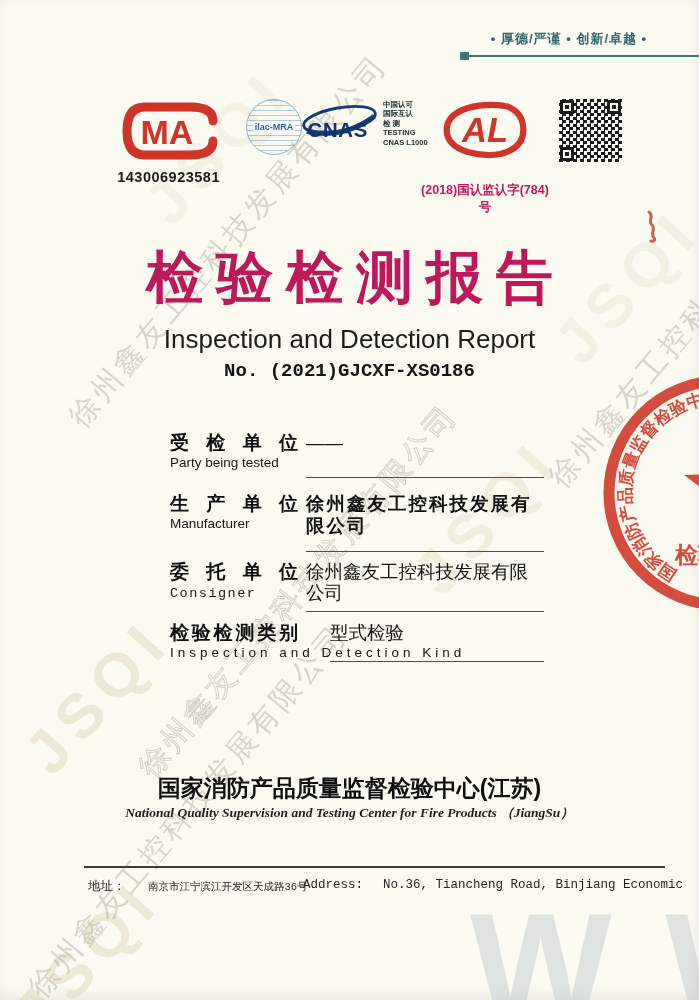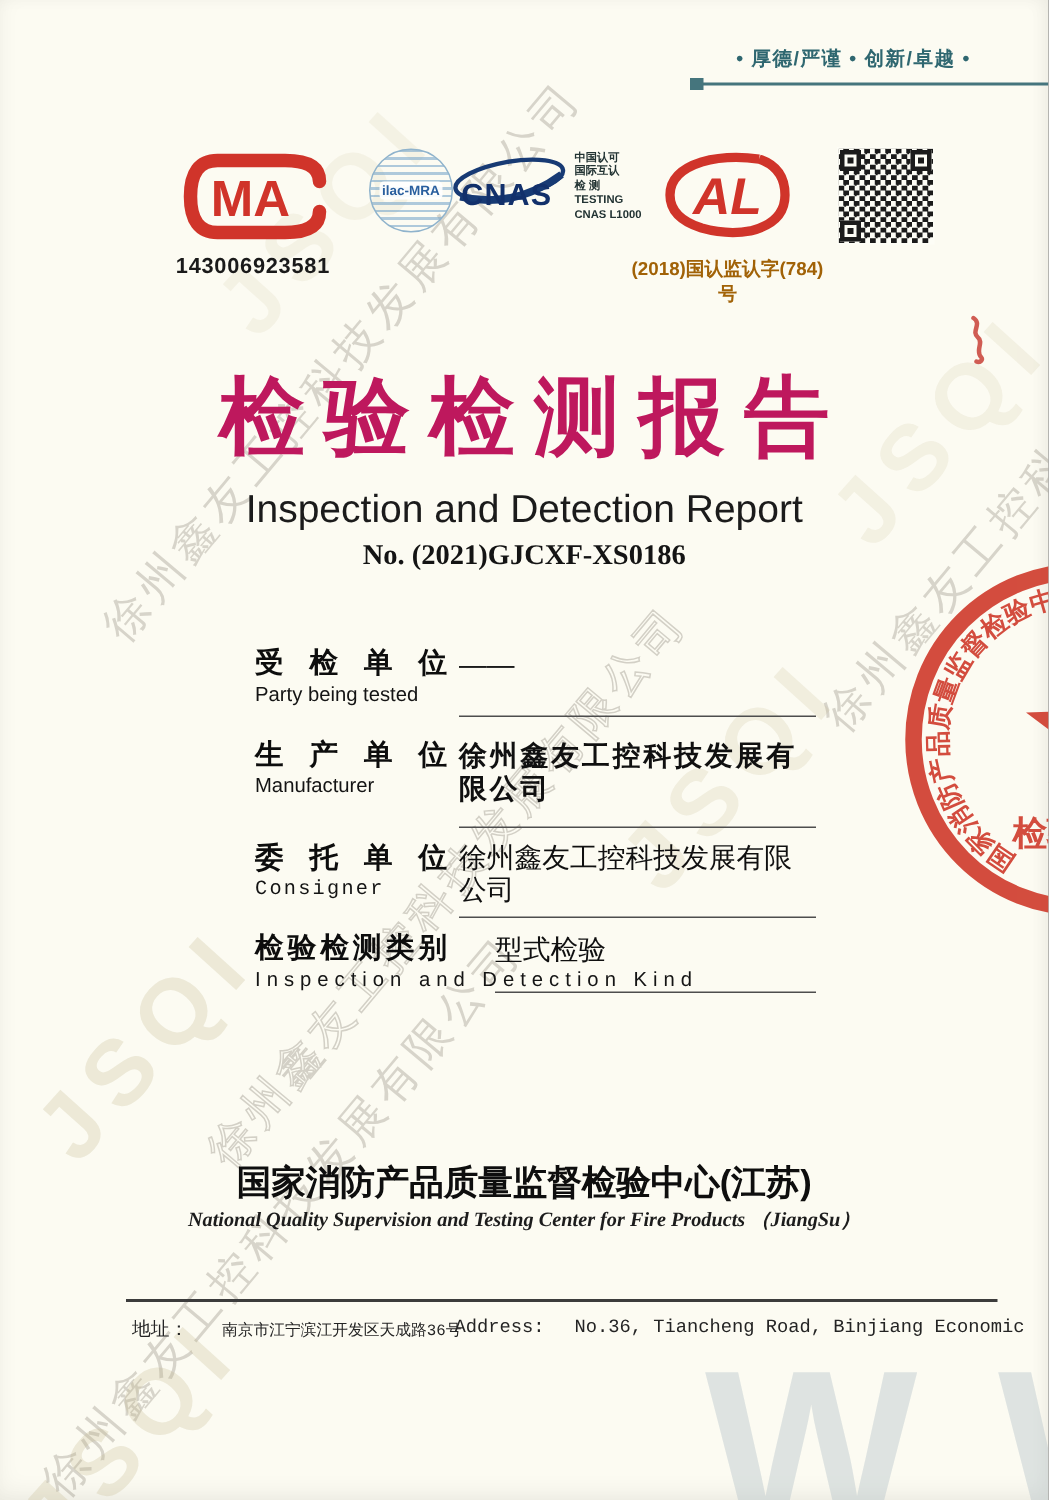--- a/index.html
+++ b/index.html
@@ -26,34 +26,34 @@
   .cma-num{margin-top:3px;font-size:14.5px;font-weight:bold;letter-spacing:.5px;color:#1a1a1a;}
   .ilac{left:246px;top:99px;width:54px;height:54px;border-radius:50%;
     border:1px solid #8fb3cc;
     background:repeating-linear-gradient(to bottom,rgba(110,160,200,.55) 0 1.5px,rgba(255,255,255,0) 1.5px 5px);
     display:flex;align-items:center;justify-content:center;}
   .ilac-label{background:rgba(255,255,255,.9);border-radius:3px;padding:1px 2px;
     font-size:9px;font-weight:bold;color:#2a5f9e;}
   .cnas-group{left:300px;top:100px;display:flex;align-items:flex-start;gap:3px;}
   .cnas-side{font-size:7.5px;line-height:1.25;color:#233;white-space:pre-line;font-weight:bold;}
   .cal-group{left:420px;top:98px;width:130px;text-align:center;}
-  .cal-caption{margin-top:4px;font-size:12.5px;font-weight:bold;color:#a16207;}
+  .cal-caption{margin-top:16px;font-size:12.5px;font-weight:bold;color:#be185d;}
   .qr{left:559px;top:99px;width:63px;height:63px;
     background:repeating-conic-gradient(#1b1b1b 0% 25%, #fdfdf6 0% 50%) 0 0/7px 7px;
     outline:1px solid #fdfdf6;}
   .qr .finder{position:absolute;width:14px;height:14px;border:3px solid #1b1b1b;background:#fdfdf6;box-sizing:border-box;}
   .qr .f1{left:1px;top:1px;} .qr .f2{right:1px;top:1px;} .qr .f3{left:1px;bottom:1px;}
   .qr .finder::after{content:"";position:absolute;left:2px;top:2px;width:4px;height:4px;background:#1b1b1b;}
   
   .title-zh{position:absolute;top:240px;left:0;right:0;text-align:center;z-index:2;
     font-size:57px;font-weight:900;letter-spacing:13px;padding-left:13px;color:#be185d;}
   .title-en{position:absolute;top:324px;left:0;right:0;text-align:center;z-index:2;
     font-size:26px;color:#1b1b1b;}
   .report-no{position:absolute;top:360px;left:0;right:0;text-align:center;z-index:2;
-    font-family:Liberation Serif, serif;font-size:19px;font-weight:bold;color:#141414;}
+    font-family:Liberation Mono, monospace;font-size:19px;font-weight:bold;color:#141414;}
   .red-squiggle{position:absolute;left:644px;top:210px;z-index:2;}
   
   .fields{position:absolute;left:170px;top:432px;width:374px;z-index:2;}
   .field-row{display:flex;align-items:flex-start;}
   .f-label{width:128px;flex:none;}
   .f-zh{font-size:19px;font-weight:600;color:#0d0d0d;text-align:justify;text-align-last:justify;line-height:1.15;}
   .f-en{font-size:13.5px;color:#141414;white-space:nowrap;line-height:1.15;margin-top:1px;}
   .f-value{flex:1;margin-left:8px;border-bottom:1.6px solid #4d4d4d;
     font-size:18.5px;color:#101010;line-height:1.18;padding-bottom:14px;}
   .field-row:nth-child(1){margin-bottom:15px;} .field-row:nth-child(1) .f-value{min-height:31px;}

